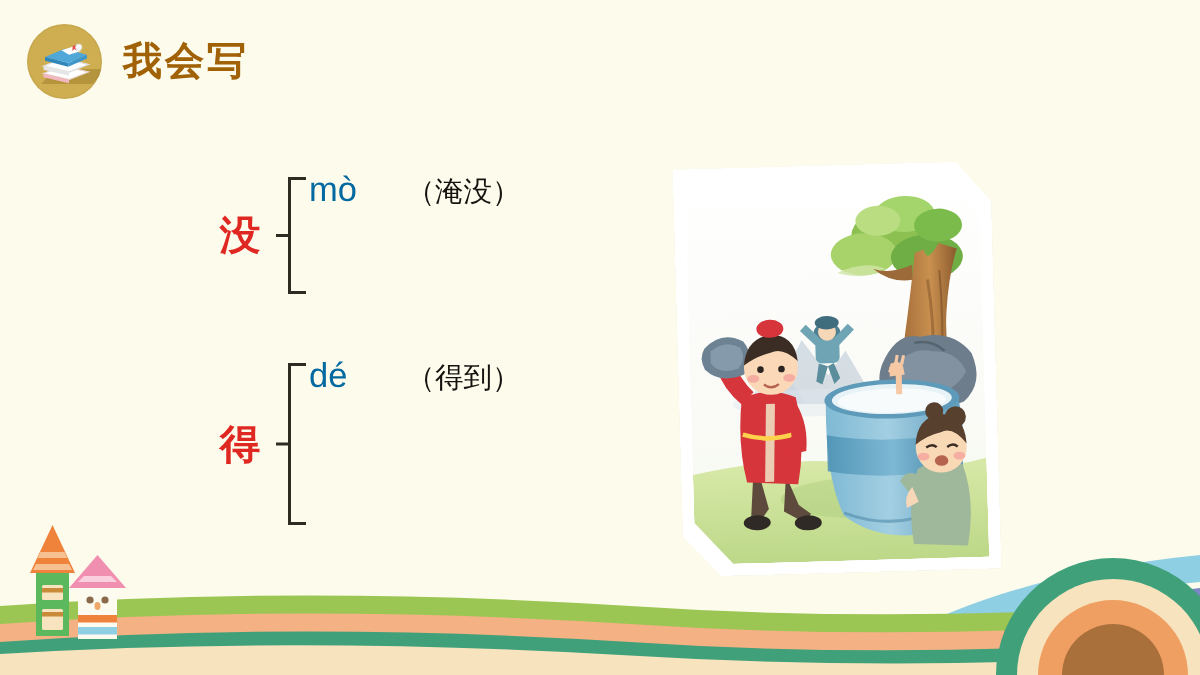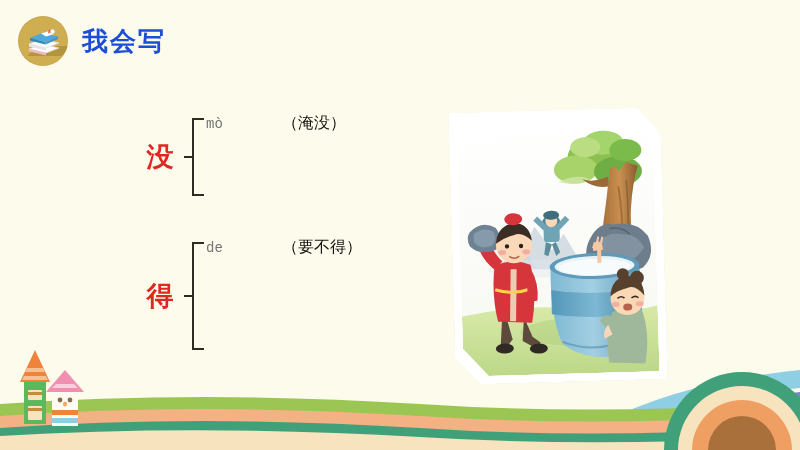--- a/index.html
+++ b/index.html
@@ -25,21 +25,21 @@
     overflow:hidden;
   }
   .badge .shadow {
     position:absolute; left:14px; top:30px; width:34px; height:10px;
     background:rgba(130,100,20,.35);
     transform:skewX(-42deg);
   }
   .badge svg { position:absolute; left:9px; top:9px; }
 
   .title {
-    font-size:26px; font-weight:bold; color:#1d4ed8;
+    font-size:26px; font-weight:bold; color:#a16207;
     letter-spacing:2px; line-height:1;
     font-family:"DejaVu Sans","Liberation Sans",sans-serif;
   }
 
   
   .content { position:absolute; left:140px; top:105px; width:300px; }
 
   .group { position:relative; display:flex; align-items:center; }
   .group.g1 { margin-top:6px; height:92px; }
   .group.g2 { margin-top:32px; height:122px; }
@@ -54,25 +54,25 @@
   .brace { position:relative; width:26px; flex:0 0 auto; align-self:stretch; }
   .brace .bar { position:absolute; left:12px; top:7px; bottom:7px; width:2px; background:#2e2b22; }
   .brace .top, .brace .bot { position:absolute; left:12px; width:12px; height:2px; background:#2e2b22; }
   .brace .top { top:7px; }
   .brace .bot { bottom:7px; }
   .brace .nub { position:absolute; left:4px; top:50%; margin-top:-1px; width:9px; height:2px; background:#2e2b22; }
 
   .rows { display:flex; flex-direction:column; justify-content:space-between; align-self:stretch; padding:2px 0; }
   .row { display:flex; align-items:baseline; white-space:nowrap; }
   .py {
-    font-size:14px; color:#737373; min-width:58px;
-    font-family:Liberation Mono, monospace;
+    font-size:23px; color:#0369a1; min-width:58px;
+    font-family:Liberation Sans, sans-serif;
   }
   .wd {
-    font-size:16px; color:#141310; margin-left:18px;
+    font-size:19px; color:#141310; margin-left:7px;
     font-family:"DejaVu Sans","Liberation Sans",sans-serif;
   }
 
   
   .card {
     position:absolute; left:452px; top:110px; width:212px; height:272px;
     background:#ffffff;
     padding:8px;
     transform:rotate(-1.6deg);
     box-shadow:0 2px 7px rgba(120,110,60,.22);
@@ -138,22 +138,22 @@
     <div class="group g2">
       <div class="headword">得</div>
       <div class="brace">
         <div class="bar"></div>
           <div class="top"></div>
           <div class="bot"></div>
           <div class="nub"></div>
       </div>
       <div class="rows">
         <div class="row">
-          <span class="py">de</span>
-          <span class="wd">（要不得）</span>
+          <span class="py">dé</span>
+          <span class="wd">（得到）</span>
         </div>
       </div>
     </div>
   </div>
 
   <div class="card">
     <div class="inner">
       <svg width="196" height="256" viewBox="0 0 196 256">
         <defs>
           <linearGradient id="sky" x1="0" y1="0" x2="0" y2="1">

